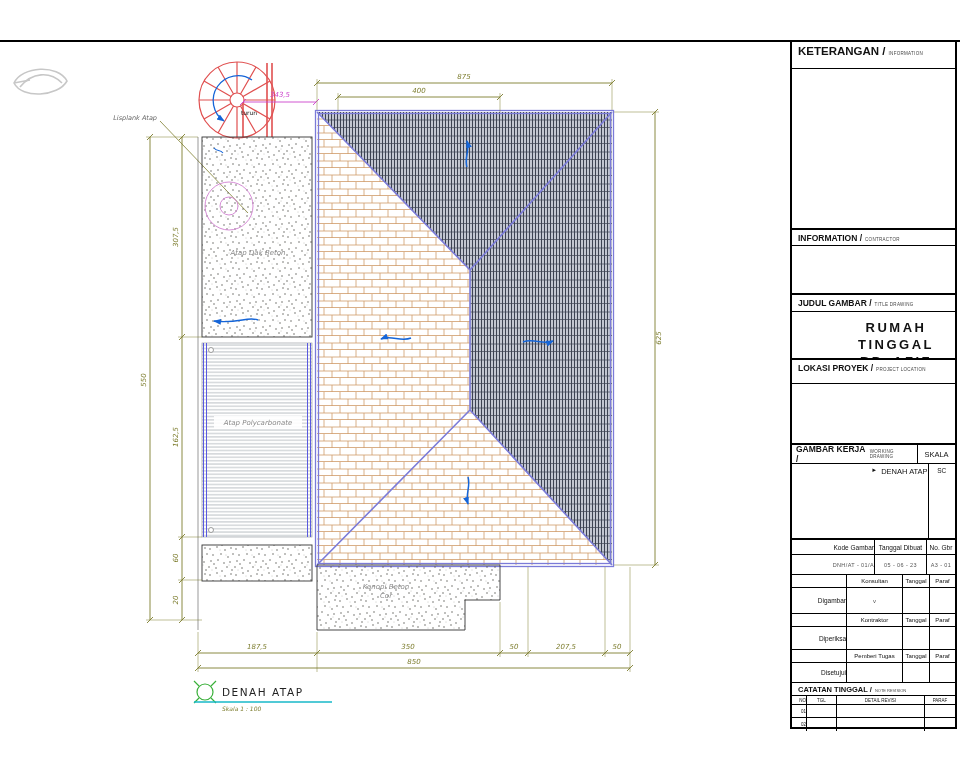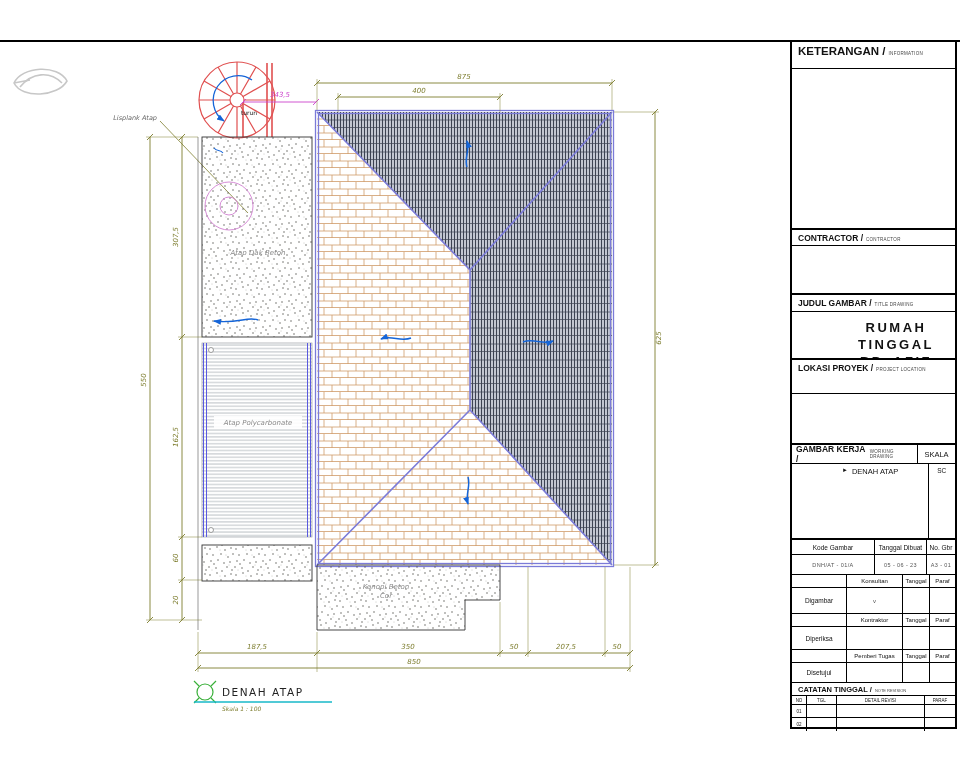--- a/index.html
+++ b/index.html
@@ -23,21 +23,21 @@
   .bb2{border-bottom:2px solid #000;padding-left:45px;}
   .hflex{display:flex;align-items:baseline;padding:3px 4px 0 6px;}
   .hlab{font-weight:bold;}
   .hsub{font-size:4.5px;color:#444;margin-left:3px;letter-spacing:.3px;}
   .big{font-size:11.5px;}
   .mid{font-size:8.5px;}
   .ptitle{text-align:center;font-weight:bold;font-size:13px;letter-spacing:2.5px;line-height:17px;padding-top:7px;}
   .cells{display:flex;height:100%;}
   .cell{border-left:1px solid #000;display:flex;align-items:center;justify-content:center;
         font-size:6.5px;height:100%;}
-  .cell:first-child{border-left:none;}
+  .cell:first-child{border-left:none;justify-content:flex-end;}
   .cl{justify-content:flex-start;padding-left:4px;}
   .faint{color:#555;font-size:5.5px;letter-spacing:.4px;}
   .sheetname{font-size:7.5px;padding:4px 0 0 5px;display:flex;align-items:flex-start;}
   .bullet{font-size:6px;margin-right:4px;}
   .skcell{font-size:6.5px;display:flex;justify-content:center;padding-top:5px;}
   .vtop{align-items:flex-start;padding-top:3px;}
   .catsub{font-size:4px;color:#444;margin-left:3px;}
   .tinycell{font-size:4.5px;}
 </style>
 </head>
@@ -211,35 +211,35 @@
   
   <div class="panel">
 
     <div class="row bb1 hflex" style="top:0;height:27px">
       <span class="hlab big">KETERANGAN /</span>
       <span class="hsub">INFORMATION</span>
     </div>
     <div class="row bb2" style="top:27px;height:161px"></div>
 
     <div class="row bb1 hflex" style="top:188px;height:16px">
-      <span class="hlab mid">CONTRACTOR /</span>
+      <span class="hlab mid">INFORMATION /</span>
       <span class="hsub">CONTRACTOR</span>
     </div>
     <div class="row bb2" style="top:204px;height:49px"></div>
 
     <div class="row bb1 hflex" style="top:253px;height:17px">
       <span class="hlab mid">JUDUL GAMBAR /</span>
       <span class="hsub">TITLE DRAWING</span>
     </div>
     <div class="row bb2 ptitle" style="top:270px;height:48px">
       <div>RUMAH TINGGAL</div>
       <div>BP. AFIF</div>
     </div>
 
-    <div class="row bb1 hflex" style="top:318px;height:34px">
+    <div class="row bb1 hflex" style="top:318px;height:24px">
       <span class="hlab mid">LOKASI PROYEK /</span>
       <span class="hsub">PROJECT LOCATION</span>
     </div>
     <div class="row bb2" style="top:336px;height:67px"></div>
 
     <div class="row bb1" style="top:403px;height:19px">
       <div class="cells">
         <div class="cell cl" style="width:125px">
           <span class="hlab" style="font-size:8.5px">GAMBAR KERJA /</span>
           <span class="hsub">WORKING DRAWING</span>

